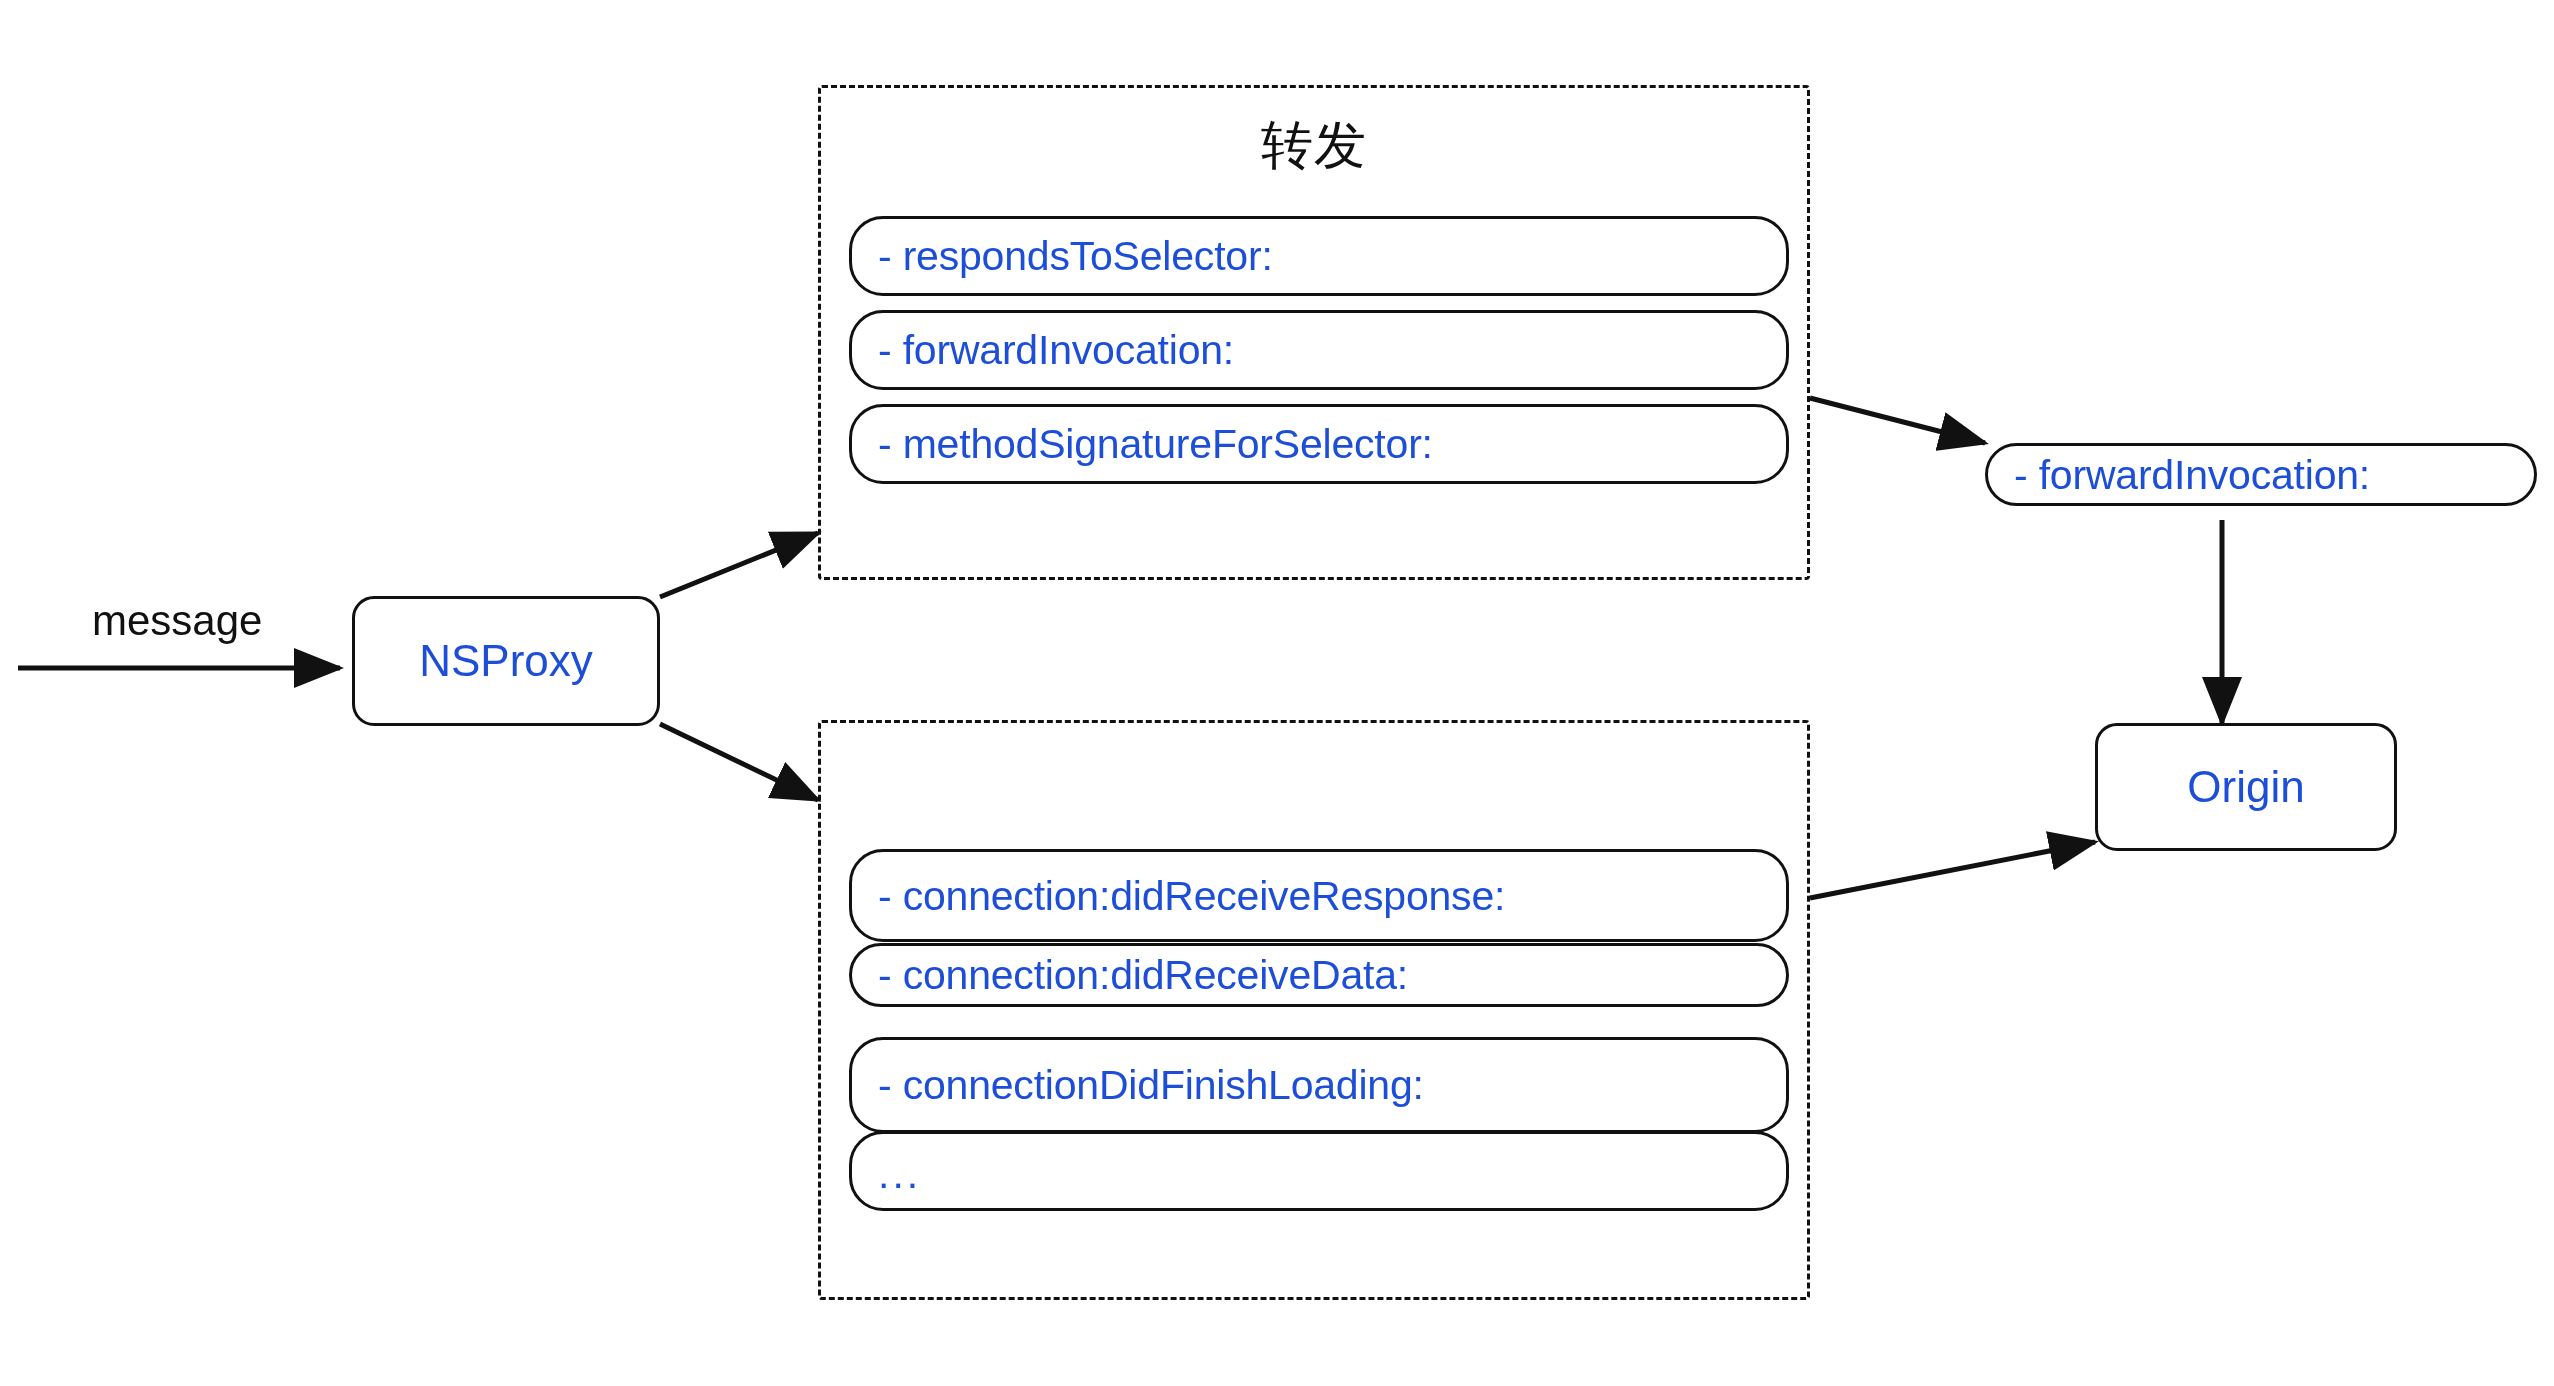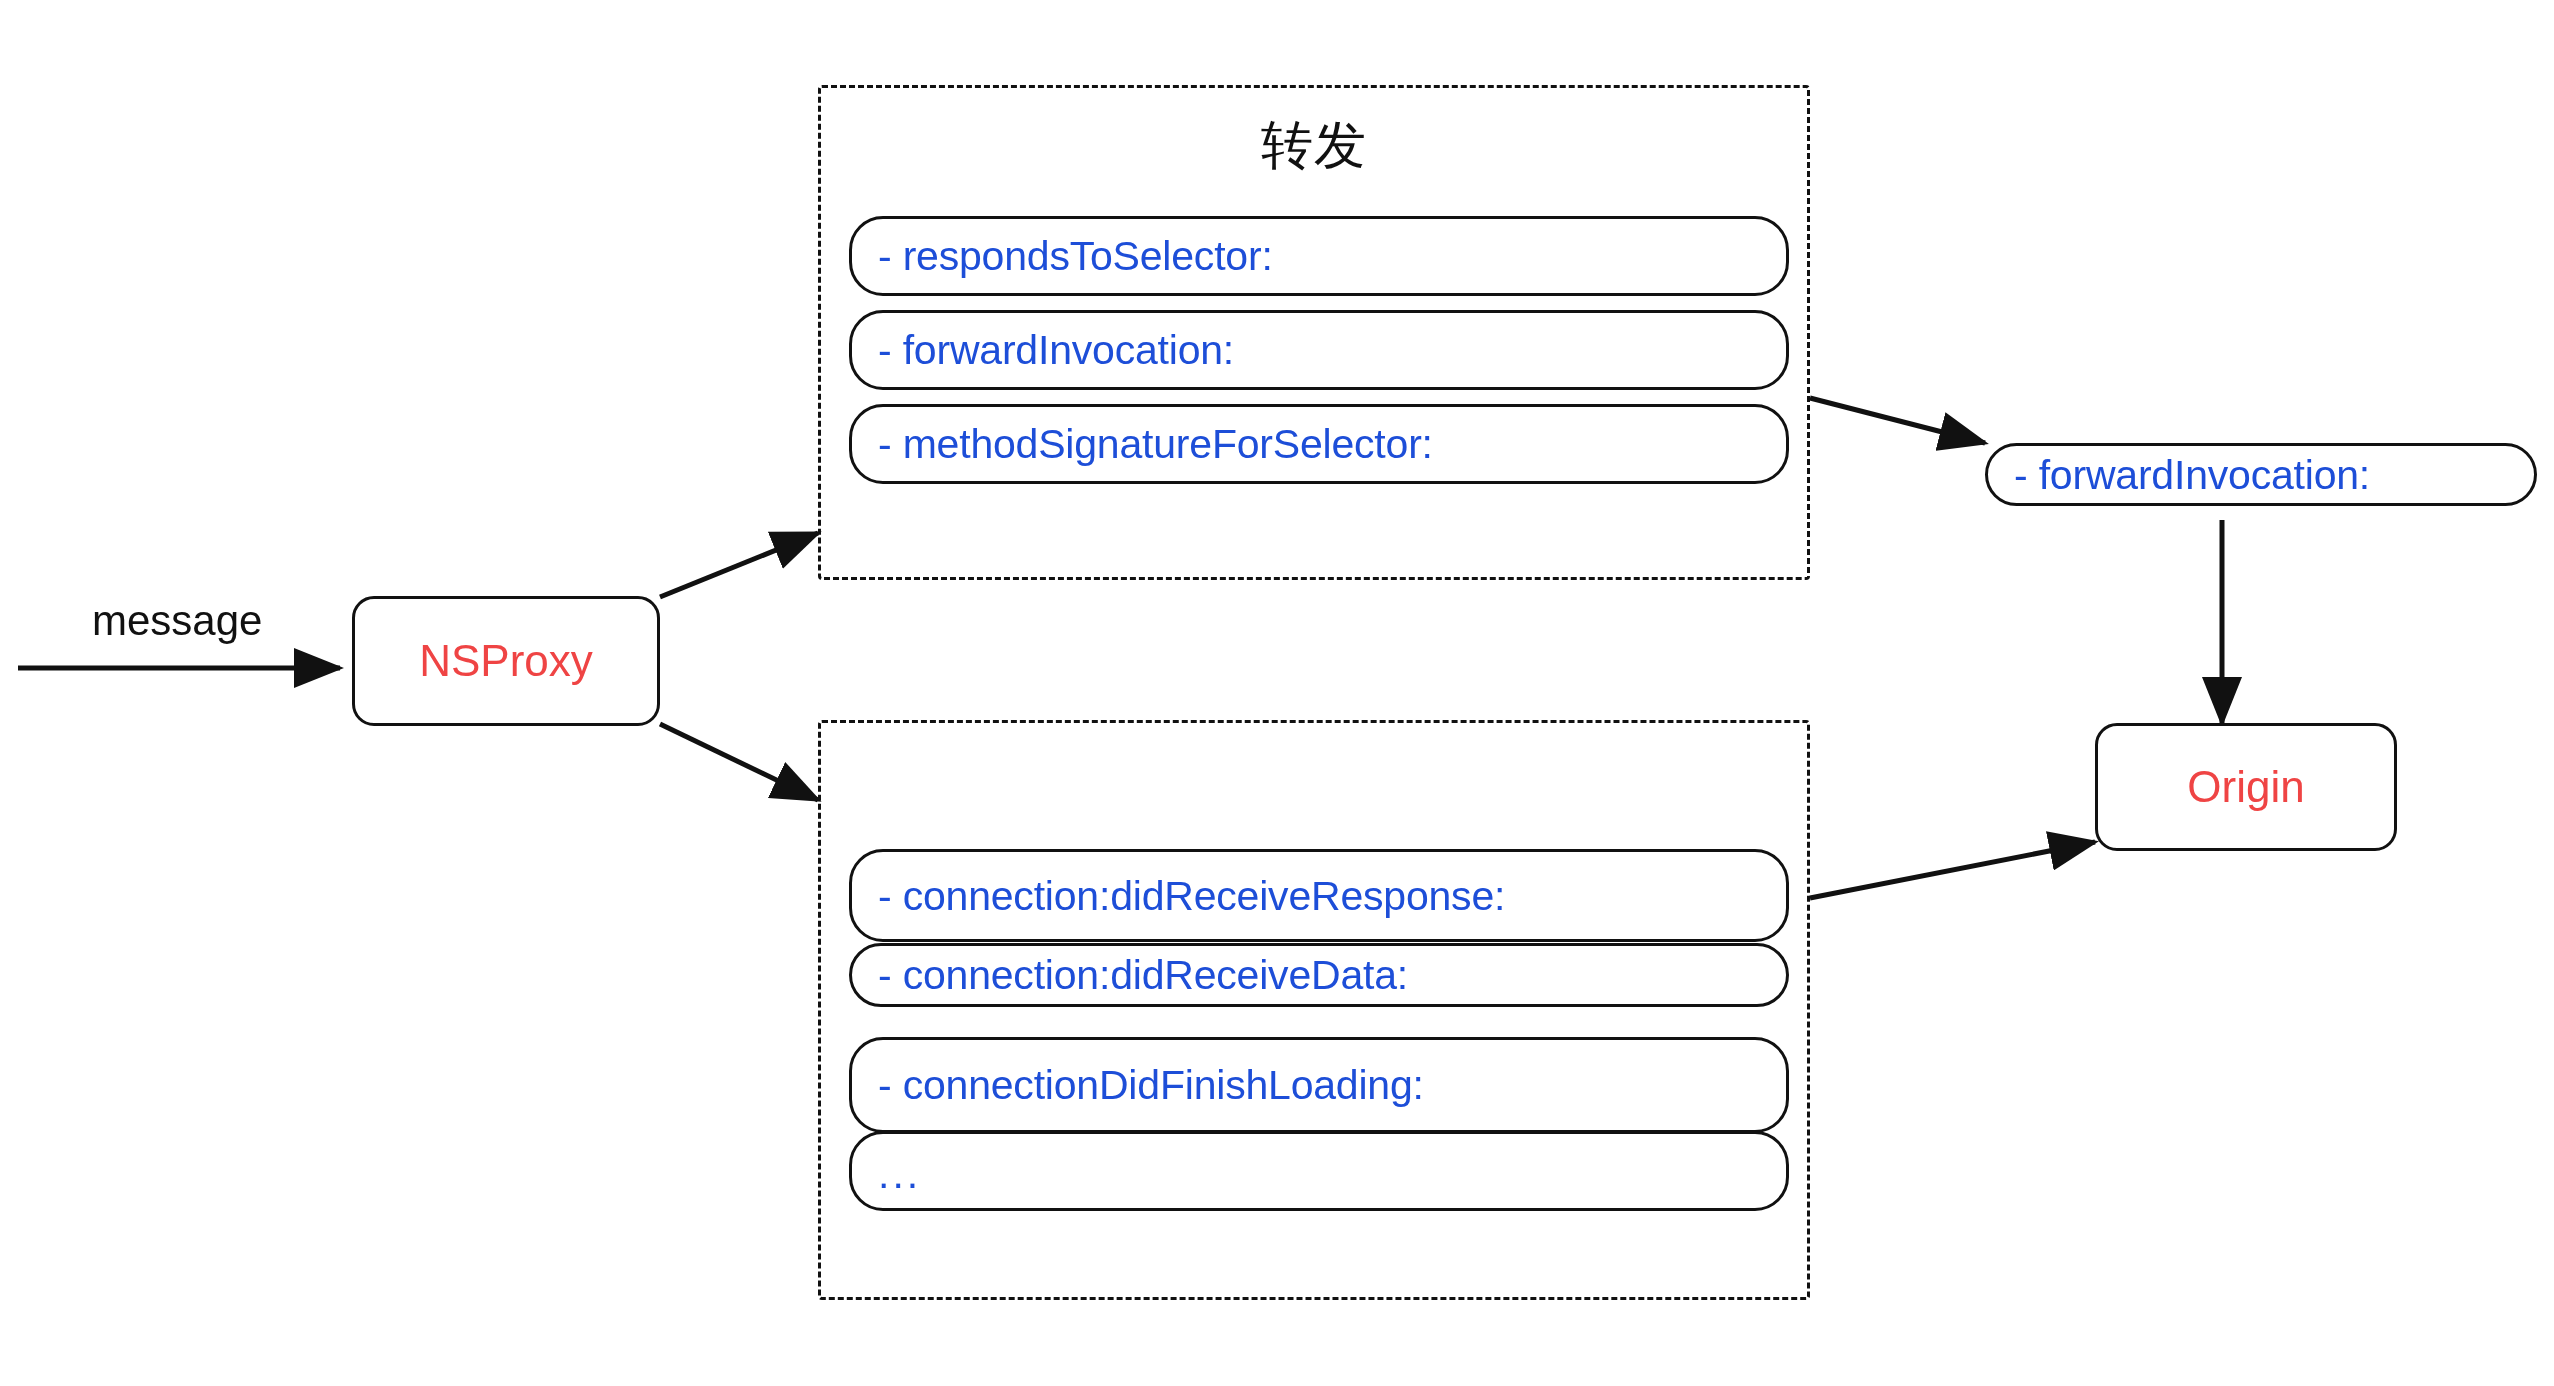--- a/index.html
+++ b/index.html
@@ -72,21 +72,21 @@
     position:absolute;
     box-sizing:border-box;
     border:3px solid #111111;
     border-radius:22px;
     background:#ffffff;
     display:flex;
     align-items:center;
     justify-content:center;
     font-size:44px;
     line-height:48px;
-    color:#ef4444;
+    color:#1d4ed8;
     white-space:nowrap;
   }
 
   
   .edge-label{
     position:absolute;
     font-size:42px;
     line-height:46px;
     color:#111111;
     white-space:nowrap;

